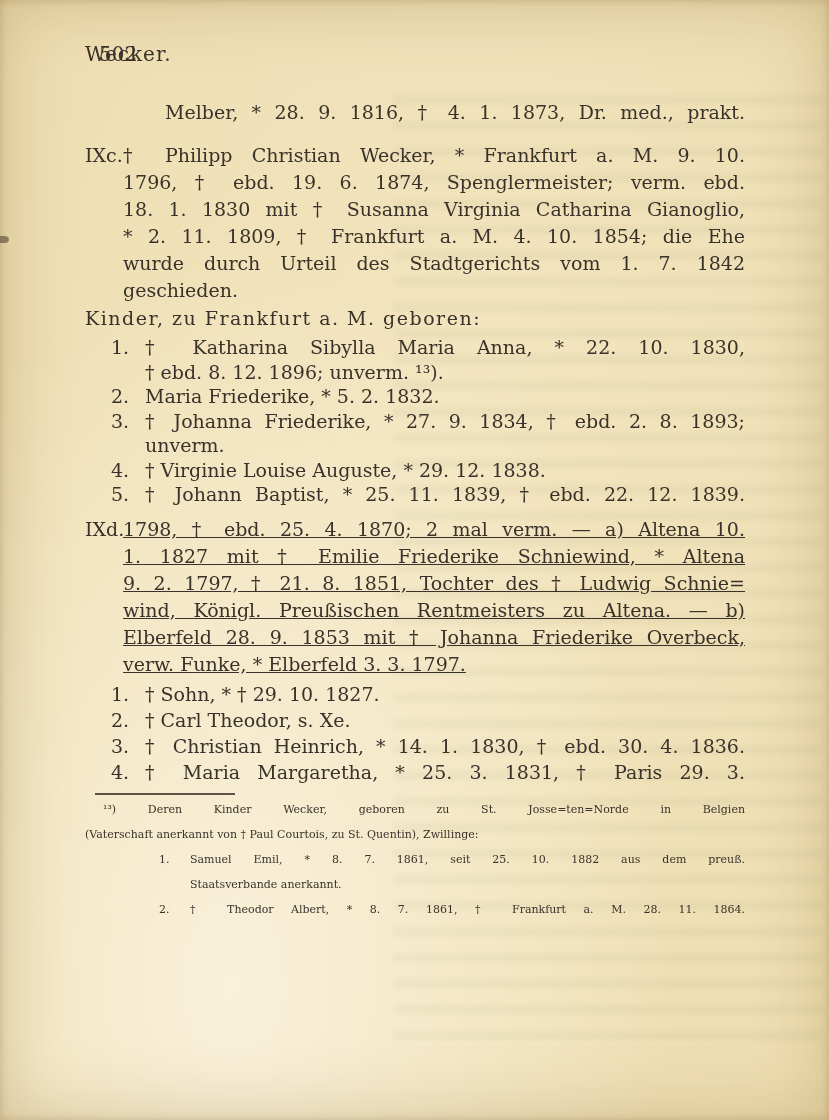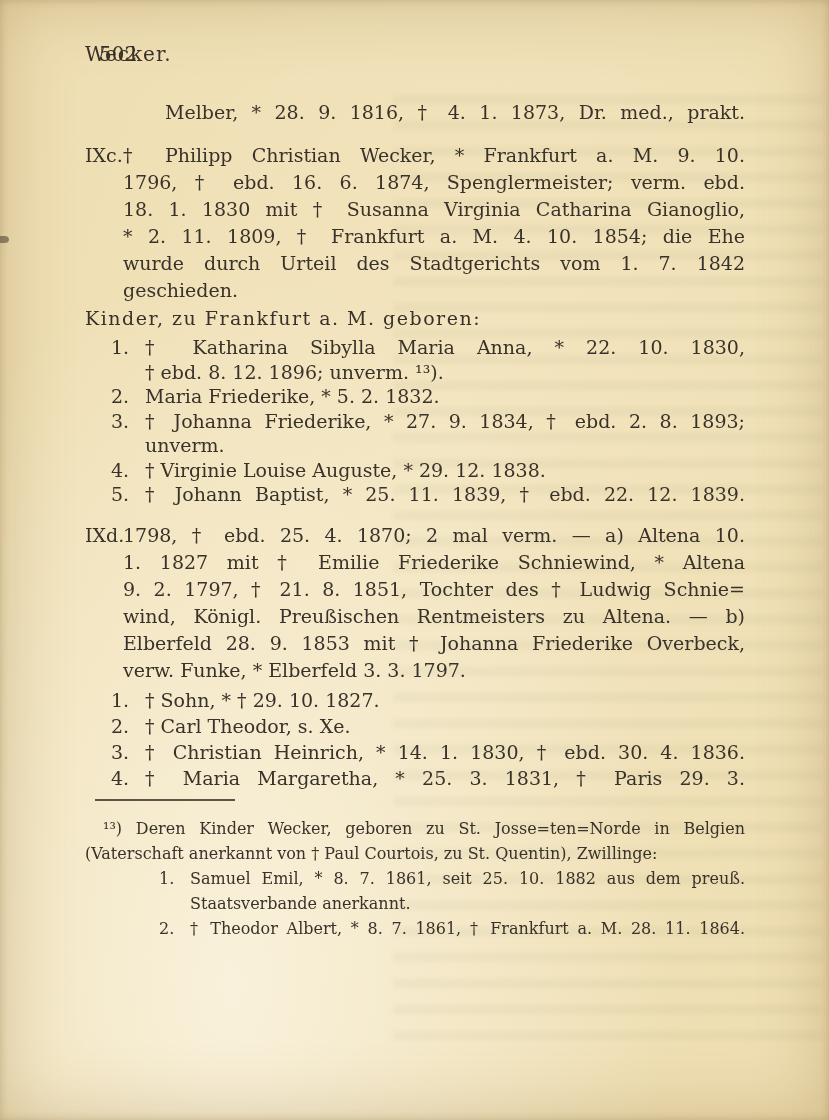--- a/index.html
+++ b/index.html
@@ -64,32 +64,32 @@
     letter-spacing: 1.5px;
     line-height: 27px;
     margin-top: 1px;
   }
 
   .childlist { margin-top: 3px; }
   .citem { position: relative; padding-left: 60px; }
   .citem .line { line-height: 24.5px; }
   .citem .num { position: absolute; left: 26px; top: 0; line-height: 24.5px; }
 
-  .entry.second { margin-top: 15px; }
+  .entry.second { margin-top: 9px; text-decoration: underline; }
   .childlist.second .citem .line,
   .childlist.second .citem .num { line-height: 26px; }
 
   .fnrule {
     margin: 8px 0 0 10px;
     width: 140px;
     border: 0;
     border-top: 2px solid #5e5445;
   }
 
-  .footnote { margin-top: 15px; font-size: 16px; }
+  .footnote { margin-top: 2px; font-size: 11px; }
   .footnote .line { line-height: 25px; }
   .fn-first { padding-left: 18px; }
   .fitem { position: relative; padding-left: 105px; }
   .fitem .num { position: absolute; left: 74px; top: 0; line-height: 25px; }
 </style>
 </head>
 <body>
 
 <div class="page">
   <div class="bleed"></div>
@@ -102,21 +102,21 @@
       <div class="runhead">Wecker.</div>
     </div>
 
     <div class="intro">
       <div class="line j">Melber, * 28. 9. 1816, † 4. 1. 1873, Dr. med., prakt.</div>
     </div>
 
     <div class="entry">
       <span class="entry-label">IXc.</span>
       <div class="line j">† Philipp Christian Wecker, * Frankfurt a. M. 9. 10.</div>
-      <div class="line j">1796, † ebd. 16. 6. 1874, Spenglermeister; verm. ebd.</div>
+      <div class="line j">1796, † ebd. 19. 6. 1874, Spenglermeister; verm. ebd.</div>
       <div class="line j">18. 1. 1830 mit † Susanna Virginia Catharina Gianoglio,</div>
       <div class="line j">* 2. 11. 1809, † Frankfurt a. M. 4. 10. 1854; die Ehe</div>
       <div class="line j">wurde durch Urteil des Stadtgerichts vom 1. 7. 1842</div>
       <div class="line">geschieden.</div>
     </div>
 
     <div class="kinder">Kinder, zu Frankfurt a. M. geboren:</div>
 
     <div class="childlist">
       <div class="citem">

